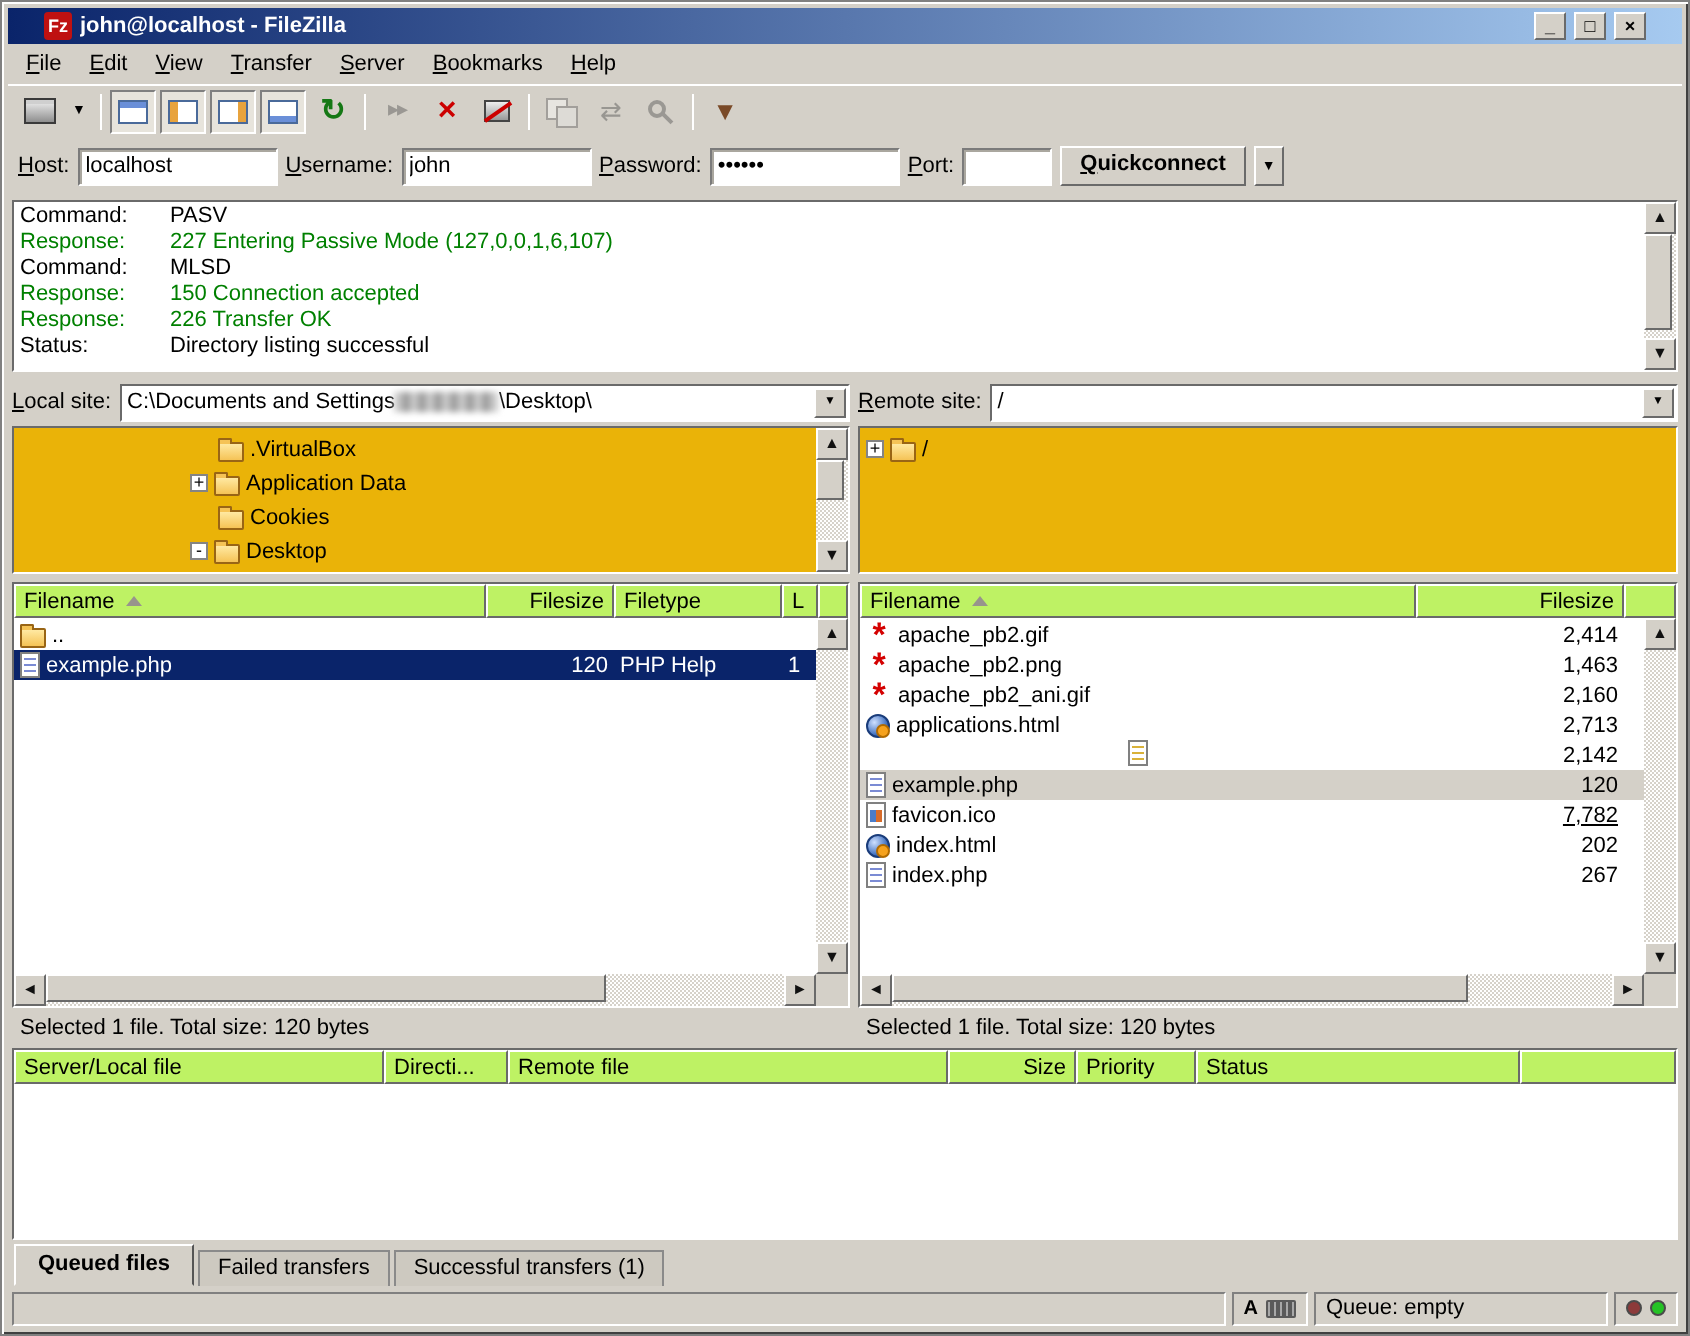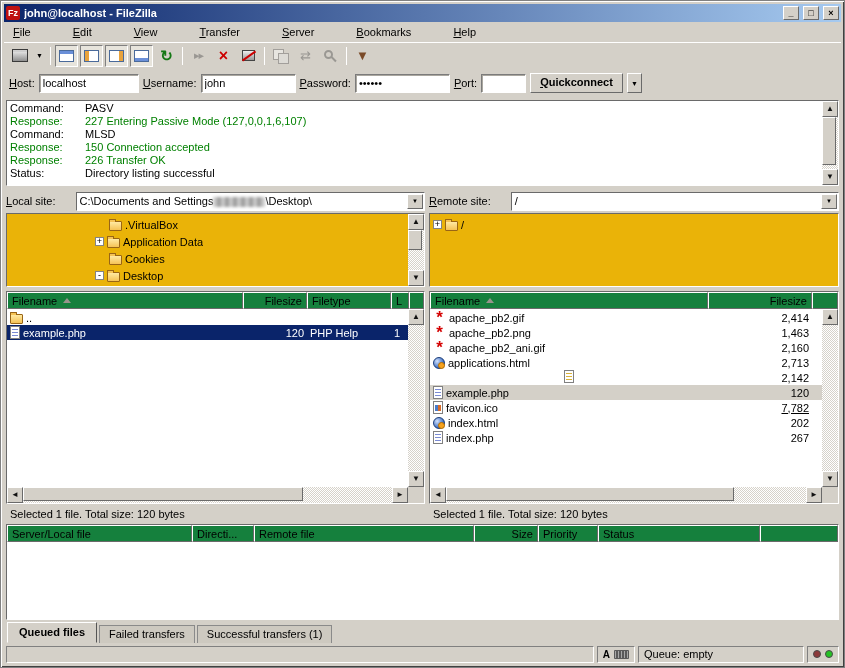--- a/index.html
+++ b/index.html
@@ -7,29 +7,29 @@
 
   .raised { border: 1px solid; border-color: #fff #6a6a6a #6a6a6a #fff; background: #d4d0c8; }
   .sunken { border: 1px solid; border-color: #6a6a6a #fff #fff #6a6a6a; }
 
   .window { width: 845px; height: 668px; background: #d4d0c8; padding: 3px;
     box-shadow: inset 1px 1px 0 #fff, inset -1px -1px 0 #404040; border: 1px solid #808080; }
   .col { display: flex; flex-direction: column; height: 100%; }
 
   
   .titlebar { height: 18px; flex: none; background: linear-gradient(90deg,#0a246a,#a6caf0);
-    display: flex; align-items: center; gap: 4px; padding: 0 2px; }
+    display: flex; align-items: center; gap: 4px; padding: 0 18px; }
   .app-logo { width: 14px; height: 14px; background: #bf1111; color: #fff; font-weight: bold;
     font-size: 9px; line-height: 14px; text-align: center; border-radius: 2px; flex: none; }
   .title-text { color: #fff; font-weight: bold; flex: 1; white-space: nowrap; overflow: hidden; }
   .tb-ctrl { width: 16px; height: 14px; flex: none; text-align: center; font-size: 9px;
     line-height: 12px; font-weight: bold; color: #000; }
 
   
-  .menubar { height: 20px; flex: none; display: flex; align-items: center; padding-left: 2px; gap: 28px; }
+  .menubar { height: 20px; flex: none; display: flex; align-items: center; padding-left: 2px; }
   .menu-item { padding: 3px 7px; display: inline-block; }
   .menu-item::first-letter { text-decoration: underline; }
 
   
   .toolbar { height: 26px; flex: none; display: flex; align-items: center; padding: 1px 3px; border-top: 1px solid #fff; }
   .tb-btn { width: 23px; height: 22px; display: flex; align-items: center; justify-content: center; margin: 0 1px; }
   .tb-btn.pressed { border: 1px solid; border-color: #808080 #fff #fff #808080; background: #e7e4dc; }
   .tb-btn.disabled { opacity: .45; filter: grayscale(1); }
   .tb-sep { width: 1px; height: 18px; background: #808080; border-right: 1px solid #fff; margin: 0 3px; flex: none; }
   .tb-ic { font-size: 13px; line-height: 1; display: flex; align-items: center; justify-content: center; }
@@ -83,38 +83,38 @@
   .sb-track { flex: 1; position: relative; }
   .sb-thumb-v { position: absolute; top: 0; left: 0; width: 14px; }
   .sb-thumb-h { position: absolute; top: 0; left: 0; height: 14px; }
   .sb-corner { width: 16px; height: 16px; flex: none; background: #d4d0c8; }
 
   
   .main { height: 332px; flex: none; display: flex; gap: 4px; padding: 0 2px; margin-top: 2px; }
   .pane { display: flex; flex-direction: column; min-width: 0; }
   .pane.local { flex: 0 0 419px; }
   .pane.remote { flex: 1; }
-  .site-row { height: 22px; flex: none; display: flex; align-items: center; gap: 20px; }
+  .site-row { height: 22px; flex: none; display: flex; align-items: center; gap: 4px; }
   .combo { flex: 1; height: 19px; background: #fff; display: flex; align-items: center; padding-left: 3px; overflow: hidden; white-space: nowrap; }
   .combo-btn { margin-left: auto; width: 16px; height: 15px; flex: none; font-size: 6px; display: flex; align-items: center; justify-content: center; margin-right: 1px; }
   .blur { display: inline-block; width: 52px; height: 10px; vertical-align: middle;
     background: repeating-linear-gradient(90deg,#c9c9c9 0 4px,#9e9e9e 4px 8px); filter: blur(1.5px); }
   .treebox { height: 74px; flex: none; background: #eab308; display: flex; overflow: hidden; margin: 1px 0 4px 0; }
   .tree-body { flex: 1; padding-top: 2px; overflow: hidden; }
   .tree-row { display: flex; align-items: center; height: 17px; gap: 3px; white-space: nowrap; }
   .expander { width: 9px; height: 9px; flex: none; border: 1px solid #848484; background: #fff;
     font-size: 9px; line-height: 7px; text-align: center; }
   .expander-spacer { width: 11px; flex: none; }
   .tree-label { overflow: hidden; }
 
   
   .listbox { flex: 1; display: flex; flex-direction: column; background: #fff; min-height: 0; overflow: hidden; }
   .lheader { height: 17px; flex: none; display: flex; background: #d4d0c8; }
   .hcell { flex: none; display: flex; align-items: center; padding: 0 4px; overflow: hidden; white-space: nowrap;
-    border: 1px solid; border-color: #fff #6a6a6a #6a6a6a #fff; background: #15803d; }
+    border: 1px solid; border-color: #fff #6a6a6a #6a6a6a #fff; background: #bef264; }
   .sort { width: 0; height: 0; border-left: 4px solid transparent; border-right: 4px solid transparent;
     border-bottom: 5px solid #98948c; margin-left: 6px; }
   .lmid { flex: 1; display: flex; min-height: 0; }
   .lbody { flex: 1; overflow: hidden; background: #fff; padding-top: 1px; }
   .file-row { display: flex; align-items: center; height: 15px; white-space: nowrap; }
   .cell { flex: none; display: flex; align-items: center; gap: 3px; height: 15px; padding: 0 3px; overflow: hidden; }
   .sel-local { background: #0a246a; color: #fff; }
   .sel-remote { background: #d4d0c8; }
   .statusline { height: 18px; flex: none; display: flex; align-items: center; padding: 2px 4px 0; }
 
@@ -567,21 +567,21 @@
         <div class="tab" data-name="tab-failed-transfers">Failed transfers</div>
         <div class="tab" data-name="tab-successful-transfers-1">Successful transfers (1)</div>
       </div>
 
     <div class="statusbar" data-name="status-bar">
       <div class="seg spacer" data-name="statusbar-message-area"></div>
       <div class="seg" data-name="statusbar-indicators">
         <span class="ascii-ic" data-name="transfer-type-icon">A</span>
         <span class="kbd-ic" data-name="keyboard-icon"></span>
       </div>
-      <div class="seg" style="width:166px" data-name="queue-status-panel">
+      <div class="seg" style="width:147px" data-name="queue-status-panel">
         <span data-name="queue-status-text">Queue: empty</span>
       </div>
       <div class="seg" data-name="activity-indicator-panel">
         <span class="led red" data-name="receive-activity-led-icon"></span>
         <span class="led green" data-name="send-activity-led-icon"></span>
       </div>
     </div>
 
   </div>
 </div>

